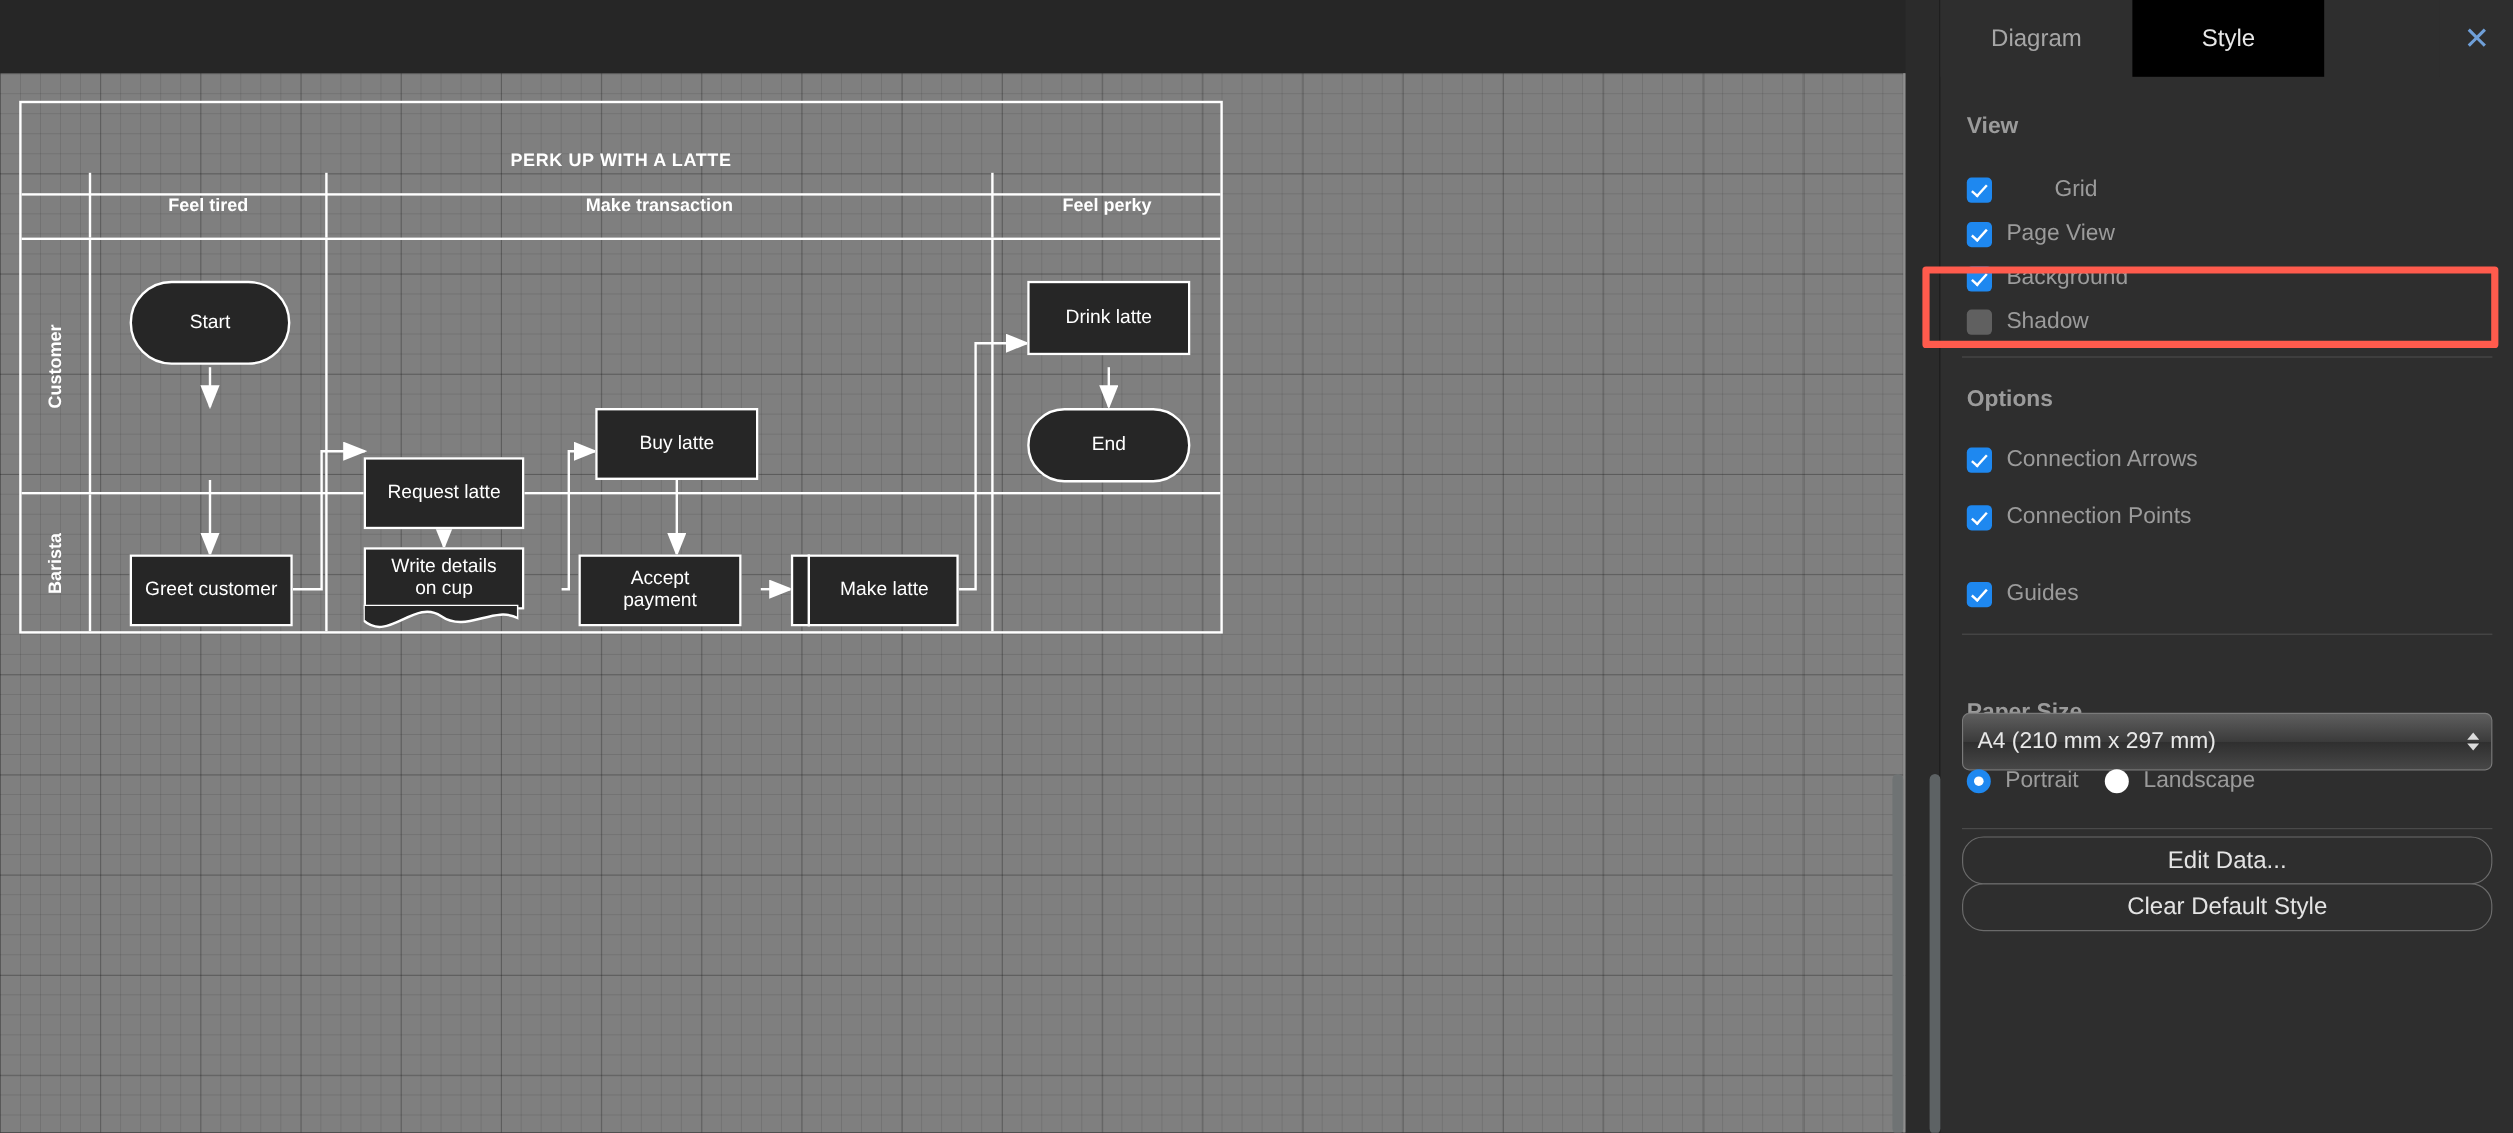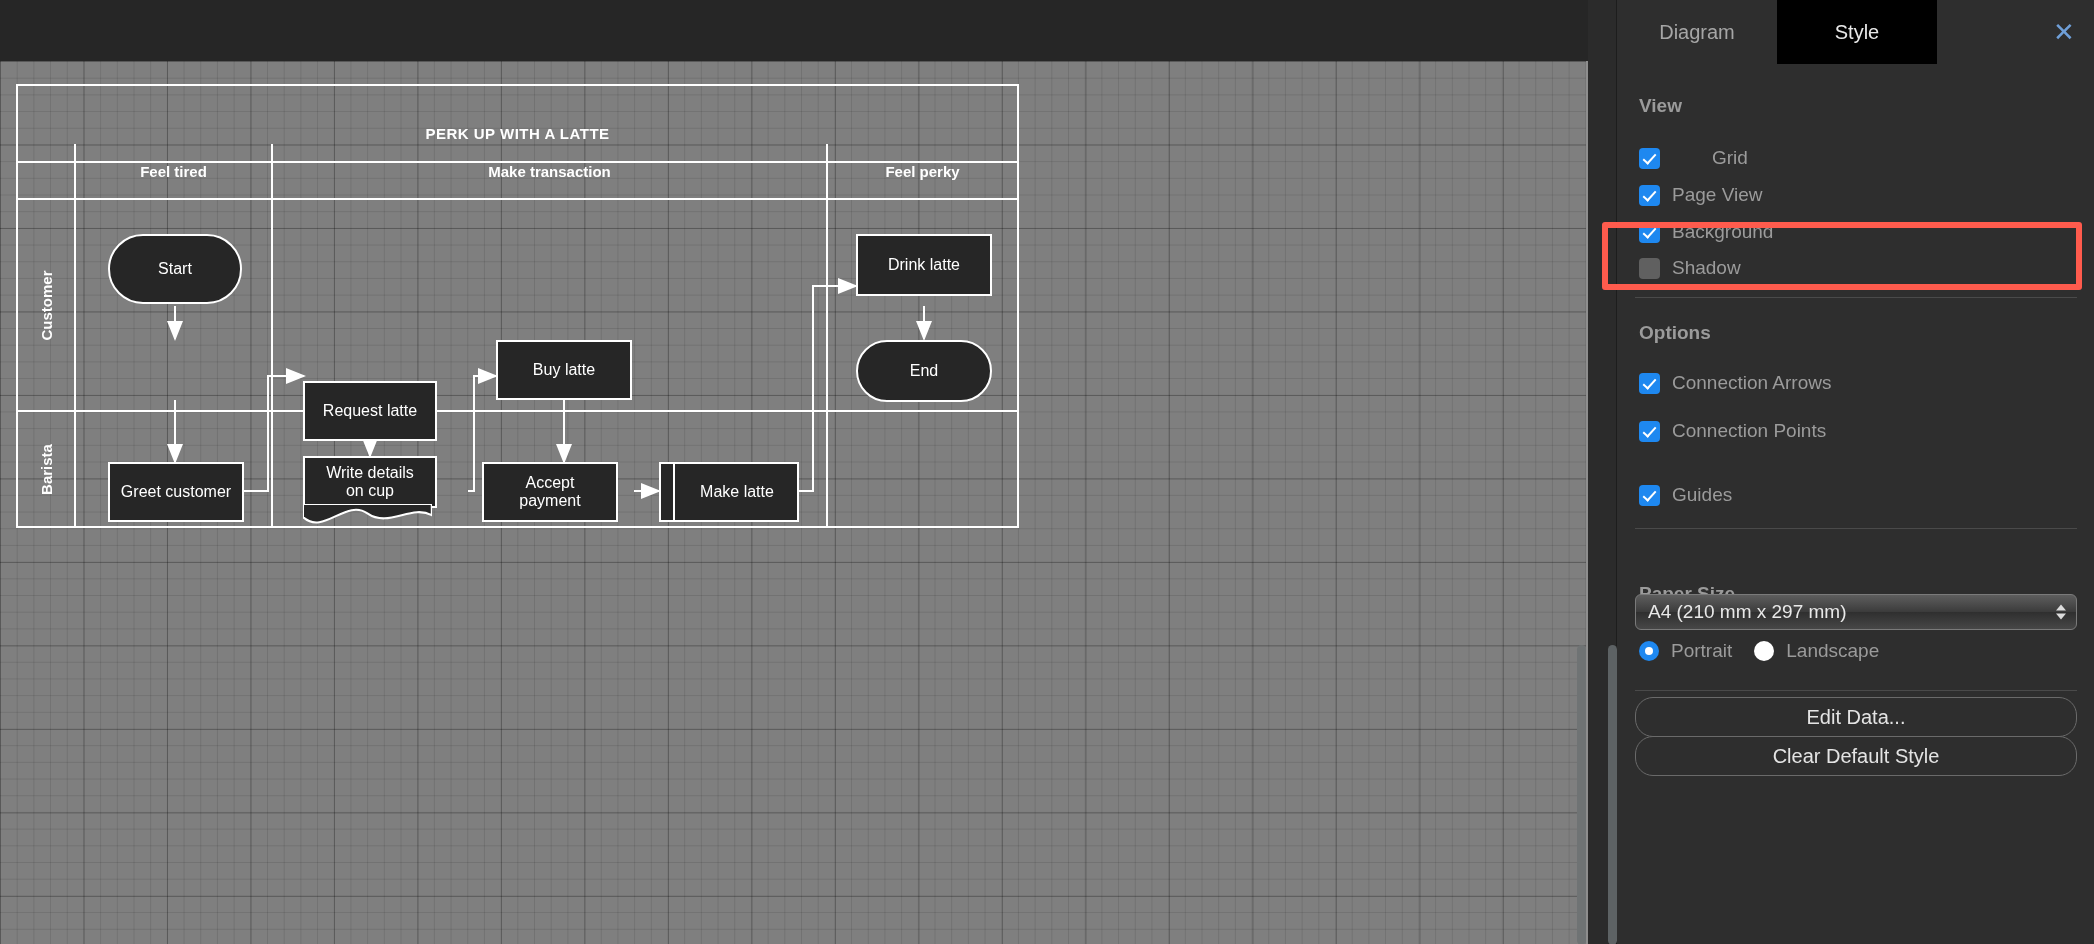--- a/index.html
+++ b/index.html
@@ -174,21 +174,21 @@
 
   #highlight-box {
     position: absolute;
     left: 1900px; top: 0; 
     border: 6px solid #ff5b4d;
     border-radius: 3px;
     pointer-events: none; z-index: 40;
   }
 
   .select-field {
-    position: absolute; height: 36px;
+    position: absolute; height: 48px;
     background: linear-gradient(to bottom, #5e5e5e 0%, #3b3b3b 50%, #2f2f2f 51%, #474747 100%);
     border: 1px solid #7a7a7a; border-radius: 6px;
     color: #e8e8e8; font-size: 19px;
     display: flex; align-items: center; padding-left: 12px;
   }
   .select-arrows {
     position: absolute; right: 10px; top: 50%; transform: translateY(-50%);
     display: flex; flex-direction: column; gap: 3px;
   }
   .select-arrows i { display:block; width:0; height:0;

